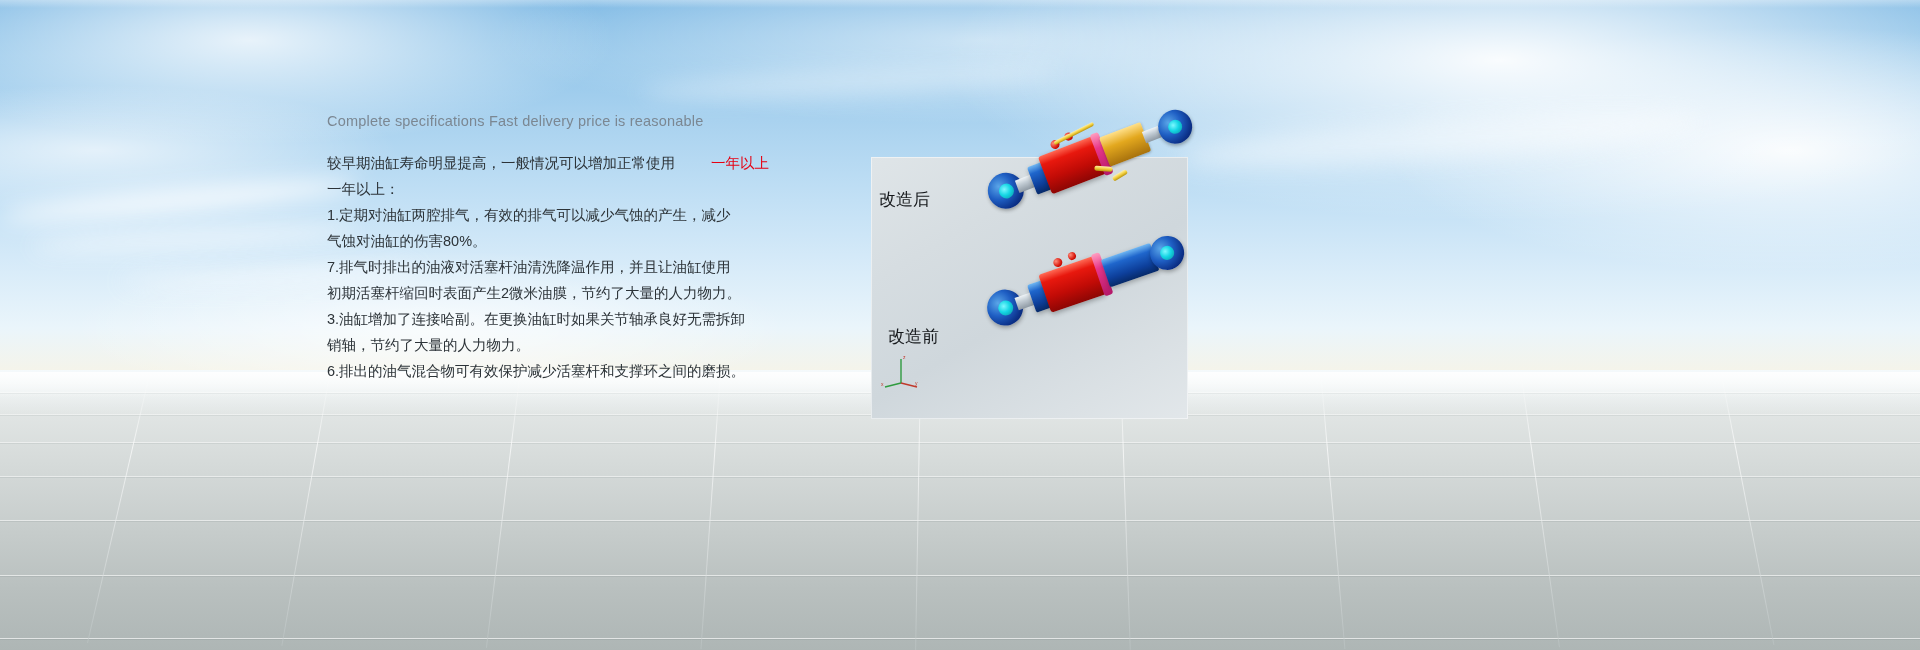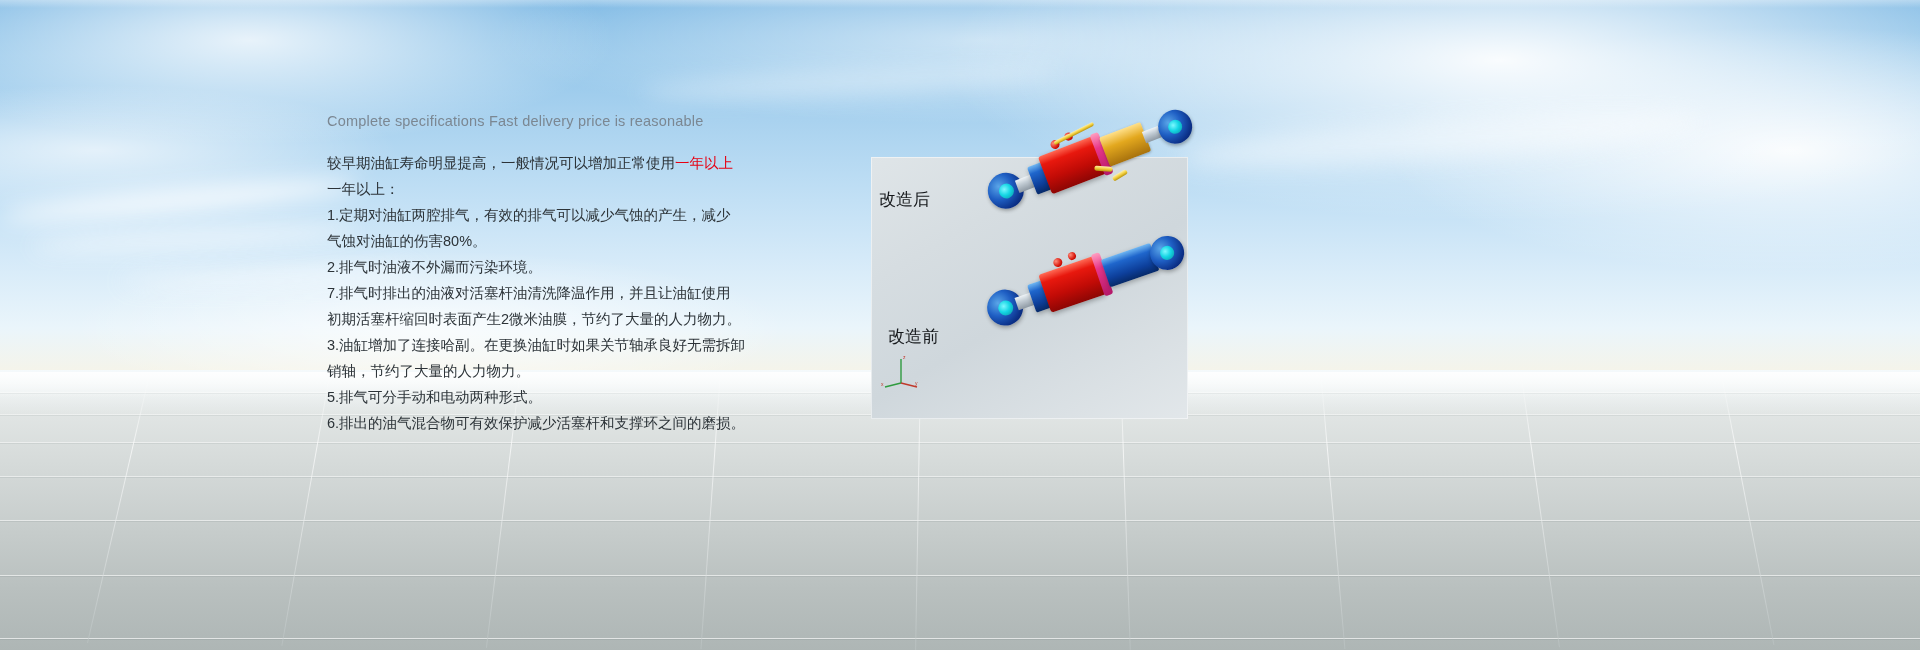--- a/index.html
+++ b/index.html
@@ -124,21 +124,21 @@
     letter-spacing: 0.2px;
     white-space: nowrap;
   }
   .body-copy {
     margin-top: 21px;
     font-size: 14.5px;
     line-height: 26px;
     color: #2c3338;
   }
   .body-copy .ln { white-space: nowrap; }
-  .body-copy .em-red { color: #e60012; }
+  .body-copy .em-red { color: #e60012; margin-left: 36px; }
 
   
   .panel {
     position: absolute;
     left: 871px;
     top: 157px;
     width: 317px;
     height: 262px;
     background: linear-gradient(150deg, #dfe5e8 0%, #d6dde1 28%, #cfd7dc 55%, #e2e7ea 100%);
     box-shadow: 0 0 0 1px rgba(255,255,255,0.5) inset;
@@ -257,26 +257,24 @@
   <div class="copy">
 
 
     <div class="subhead">Complete specifications Fast delivery price is reasonable</div>
 
     <div class="body-copy">
       <div class="ln"><span>较早期油缸寿命明显提高，一般情况可以增加正常使用</span><span class="em-red">一年以上</span></div>
       <div class="ln">一年以上：</div>
       <div class="ln">1.定期对油缸两腔排气，有效的排气可以减少气蚀的产生，减少</div>
       <div class="ln">气蚀对油缸的伤害80%。</div>
-      <div class="ln">2.排气时油液不外漏而污染环境。</div>
       <div class="ln">7.排气时排出的油液对活塞杆油清洗降温作用，并且让油缸使用</div>
       <div class="ln">初期活塞杆缩回时表面产生2微米油膜，节约了大量的人力物力。</div>
       <div class="ln">3.油缸增加了连接哈副。在更换油缸时如果关节轴承良好无需拆卸</div>
       <div class="ln">销轴，节约了大量的人力物力。</div>
-      <div class="ln">5.排气可分手动和电动两种形式。</div>
       <div class="ln">6.排出的油气混合物可有效保护减少活塞杆和支撑环之间的磨损。</div>
     </div>
   </div>
 
   <div class="panel">
 
     <div class="panel-label label-after">改造后</div>
     <div class="panel-label label-before">改造前</div>
 
     <div class="cyl cyl-after">

